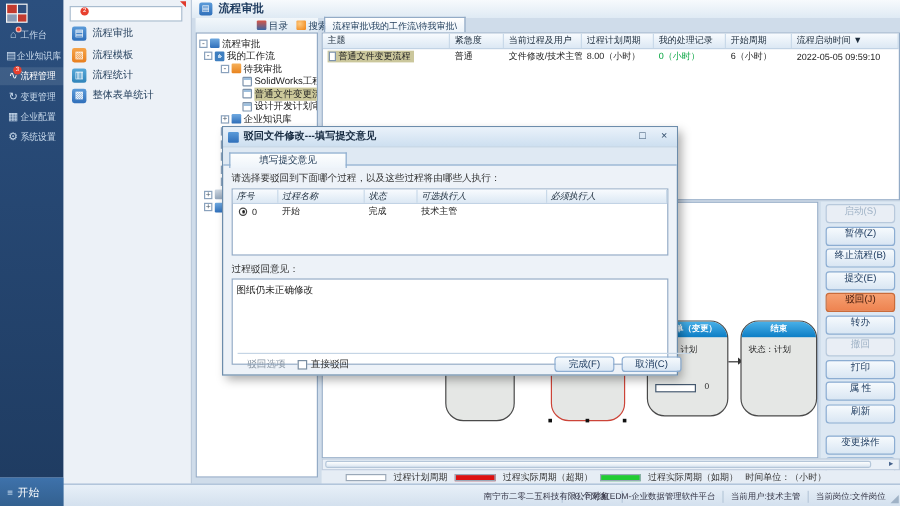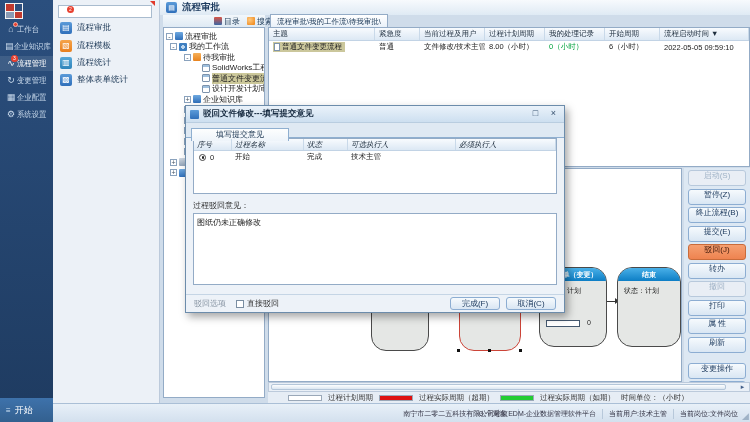--- a/index.html
+++ b/index.html
@@ -122,21 +122,21 @@
   .dlg-grid{margin:0 7px;height:56px;background:#fff;border:1px solid #93abc6;}
   .dg-head{display:flex;height:12px;background:linear-gradient(#f8fbfe,#dce8f4);border-bottom:1px solid #c2d3e5;}
   .dg-th{font-size:7.5px;color:#1c2c3c;line-height:11px;padding-left:3px;border-right:1px solid #c9d9e9;overflow:hidden;white-space:nowrap;font-style:italic;}
   .dg-row{display:flex;height:12px;align-items:center;}
   .dg-td{font-size:7.5px;color:#222;padding-left:3px;overflow:hidden;white-space:nowrap;display:flex;align-items:center;}
   .g0{width:38px;} .g1{width:72px;} .g2{width:44px;} .g3{width:108px;} .g4{flex:1;}
   .radio{width:7px;height:7px;border:1px solid #444;border-radius:50%;margin:0 4px 0 2px;position:relative;flex:0 0 7px;}
   .radio::after{content:"";position:absolute;left:1.5px;top:1.5px;width:2.5px;height:2.5px;border-radius:50%;background:#222;}
   .dlg-op-label{font-size:8px;color:#333;margin:6px 7px 2px;}
   .dlg-textarea{margin:0 7px;height:72px;background:#fff;border:1px solid #93abc6;font-size:8px;color:#222;padding:3px;cursor:text;}
-  .dlg-bottom{position:absolute;left:0;bottom:0;width:100%;height:18px;border-top:1px solid #c5d5e5;display:flex;align-items:center;}
+  .dlg-bottom{position:absolute;left:12px;bottom:0;width:100%;height:18px;border-top:1px solid #c5d5e5;display:flex;align-items:center;}
   .dlg-gray{font-size:8px;color:#8a97a5;margin-left:8px;}
   .checkbox{width:8px;height:8px;border:1px solid #7a8ea2;background:#fff;margin:0 3px 0 10px;flex:0 0 8px;cursor:pointer;}
   .dlg-chk-lbl{font-size:8px;color:#333;}
   .dlg-btn{width:50px;height:13px;border:1px solid #8cadd2;border-radius:3px;background:linear-gradient(#f6fafd,#d9e6f3);font-size:8px;line-height:11px;text-align:center;color:#17355a;cursor:pointer;}
   .dlg-btn.finish{margin-left:auto;}
   .dlg-btn.cancel{margin:0 8px 0 6px;}
 </style>
 </head>
 <body>
 
@@ -378,20 +378,21 @@
   <div class="dialog">
     <div class="dlg-title">
       <i class="dlg-ico"></i>
       <span class="dlg-title-text">驳回文件修改---填写提交意见</span>
       <span class="dlg-ctl">□</span>
       <span class="dlg-ctl">×</span>
     </div>
     <div class="dlg-tabs">
       <span class="dlg-tab">填写提交意见</span>
     </div>
+    <div class="dlg-instr">请选择要驳回到下面哪个过程，以及这些过程将由哪些人执行：</div>
     <div class="dlg-grid">
       <div class="dg-head">
         <div class="dg-th g0">序号</div>
         <div class="dg-th g1">过程名称</div>
         <div class="dg-th g2">状态</div>
         <div class="dg-th g3">可选执行人</div>
         <div class="dg-th g4">必须执行人</div>
       </div>
       <div class="dg-row">
         <div class="dg-td g0">

